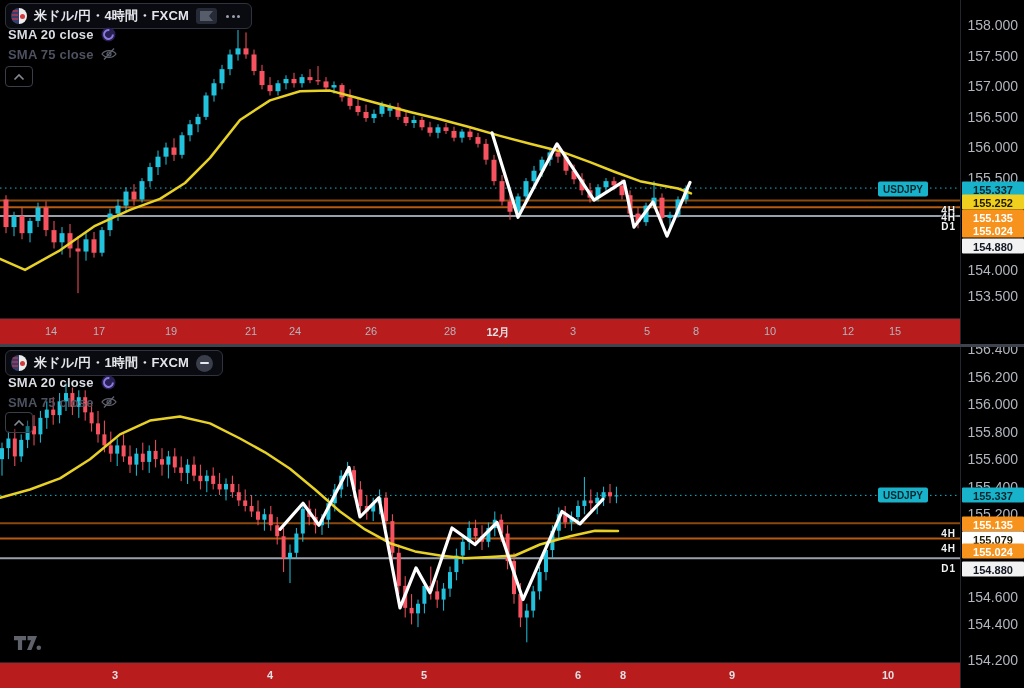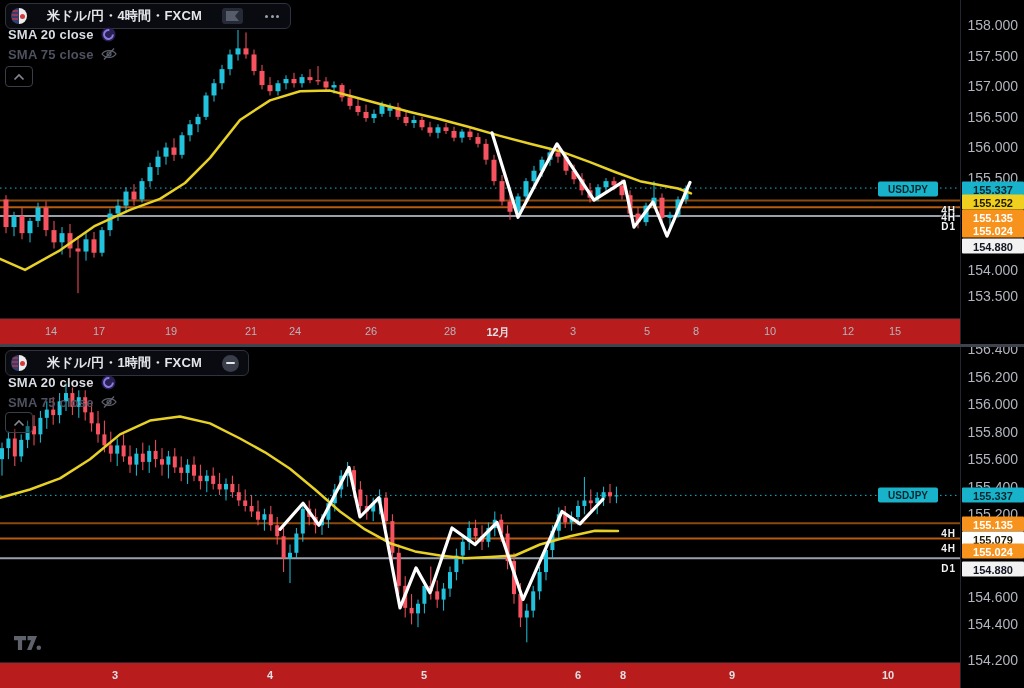--- a/index.html
+++ b/index.html
@@ -1,20 +1,20 @@
 <!DOCTYPE html>
 <html><head>
 <meta charset="utf-8">
 <style>
   html,body{margin:0;padding:0;background:#000;}
   #app{position:relative;width:1024px;height:688px;background:#000;overflow:hidden;
        font-family:"Liberation Sans","DejaVu Sans",sans-serif;-webkit-font-smoothing:antialiased;}
   .chart-svg{position:absolute;left:0;display:block;}
   .legend{position:absolute;z-index:30;}
-  .title-pill{display:inline-flex;align-items:center;gap:20px;padding:3px 9px 3px 5px;
+  .title-pill{display:inline-flex;align-items:center;gap:7px;padding:3px 9px 3px 5px;
       border:1px solid #2f3340;border-radius:6px;background:rgba(10,12,18,.88);}
   .pair-flag{width:16px;height:16px;border-radius:50%;position:relative;overflow:hidden;
       background:linear-gradient(90deg,#31406e 0 50%,#ececec 50% 100%);flex:0 0 auto;}
   .pair-flag:before{content:"";position:absolute;left:1px;top:2px;width:6px;height:12px;
       background:repeating-linear-gradient(180deg,#b8344a 0 2px,#31406e 2px 4px);opacity:.75;}
   .pair-flag:after{content:"";position:absolute;right:2.5px;top:5.5px;width:5px;height:5px;border-radius:50%;background:#d23b3b;}
   .pane-title{font-size:13px;font-weight:bold;color:#e4e6eb;white-space:nowrap;letter-spacing:.2px;}
   .flag-btn{width:21px;height:16px;border-radius:3px;background:#262a36;display:flex;align-items:center;justify-content:center;cursor:pointer;}
   .dots-btn{display:flex;gap:2.5px;align-items:center;padding:2px;cursor:pointer;}
   .dots-btn i{width:3px;height:3px;border-radius:50%;background:#9ba0ab;display:block;}
@@ -27,21 +27,21 @@
   .chev-btn{position:absolute;width:26px;height:19px;border:1px solid #3a3e49;border-radius:4px;
       display:flex;align-items:center;justify-content:center;z-index:30;background:rgba(0,0,0,.4);cursor:pointer;}
   .time-axis{position:absolute;left:0;width:960px;background:#b91c1c;border-top:1px solid #23262f;z-index:10;}
   .time-label{position:absolute;top:6px;transform:translateX(-50%);font-size:11px;color:#b2b5be;}
   .time-label.em{color:#dfe1e6;font-weight:bold;}
   .pane-sep{position:absolute;left:0;width:1024px;height:3px;background:#3f434e;z-index:40;}
   .price-axis{position:absolute;left:960px;top:0;width:64px;height:688px;background:#000;border-left:1px solid #23262f;z-index:20;}
   .tick{position:absolute;right:7px;font-size:14px;color:#b2b5be;transform:translateY(-50%);}
   .badge{position:absolute;left:1px;width:62px;height:15px;transform:translateY(-50%);
       font-size:11px;font-weight:bold;display:flex;align-items:center;justify-content:center;border-radius:1px;}
-  .ticker-badge{position:absolute;width:60px;height:15px;transform:translateY(-50%);left:878px;
+  .ticker-badge{position:absolute;width:50px;height:15px;transform:translateY(-50%);left:878px;
       font-size:10px;font-weight:bold;display:flex;align-items:center;justify-content:center;border-radius:2px;z-index:25;}
   .line-tag{position:absolute;right:68px;font-size:10px;font-weight:bold;color:#f2f3f5;z-index:15;
       text-shadow:0 0 3px #000,0 0 2px #000;letter-spacing:1px;transform:translateY(-50%);}
   .gear{position:absolute;cursor:pointer;z-index:15;}
   .tv-logo{position:absolute;left:14px;top:636px;z-index:15;opacity:.85;}
 </style>
 </head>
 <body>
 
 <div id="app">

